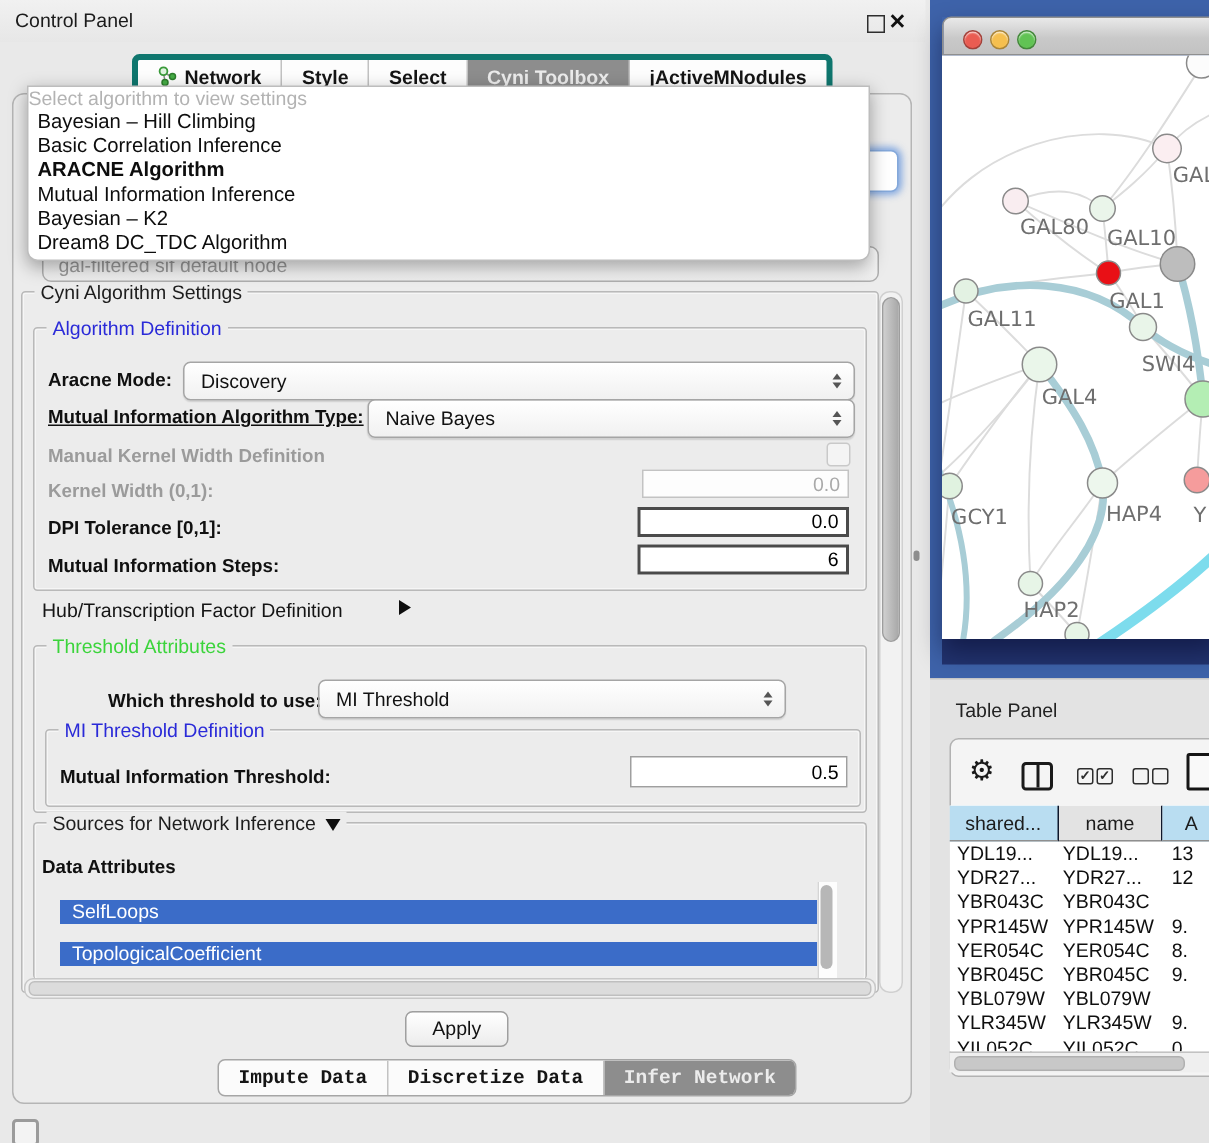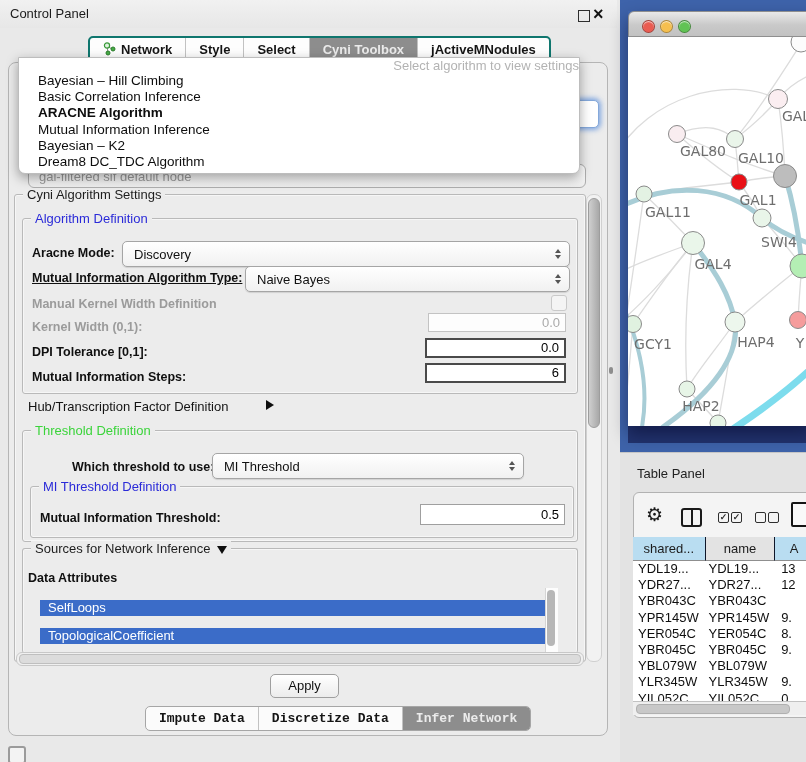--- a/index.html
+++ b/index.html
@@ -4,30 +4,30 @@
 <style>
   html,body{margin:0;padding:0;}
   #screen{position:relative;width:806px;height:762px;background:#e9e9e9;overflow:hidden;
           font-family:"Liberation Sans",sans-serif;-webkit-font-smoothing:antialiased;}
   .abs{position:absolute;}
   
   #cp-header{left:0;top:0;width:617px;height:28px;background:linear-gradient(#f1f1f1,#e7e7e7);}
   #cp-title{left:10px;top:6px;font-size:13px;color:#1b1b1b;}
   #float-btn{left:578px;top:10px;width:10px;height:10px;border:1.5px solid #2e2e2e;background:transparent;}
   #close-btn{left:593px;top:3px;font-size:18px;font-weight:700;color:#111;line-height:22px;}
-  #cp-tabs{left:88px;top:36px;height:22px;display:flex;background:#fdfdfd;border:2px solid #0f766e;border-radius:5px;overflow:hidden;}
+  #cp-tabs{left:88px;top:36px;height:22px;display:flex;background:#fdfdfd;border:4px solid #0f766e;border-radius:5px;overflow:hidden;}
   .cp-tab{padding:0 13px;font-size:13px;font-weight:600;color:#151515;display:flex;align-items:center;gap:5px;border-right:1px solid #c2c2c2;white-space:nowrap;}
   .cp-tab:last-child{border-right:none;}
   .cp-tab.selected{background:#8d8d8d;color:#ececec;}
   #cp-subpanel{left:8px;top:62px;width:598px;height:672px;border:1px solid #b5b5b5;border-radius:8px;background:#ececec;}
   
   #algo-dropdown{left:18px;top:57px;width:560px;height:115px;background:#fff;border:1px solid #bdbdbd;
      border-radius:0 0 7px 7px;box-shadow:0 4px 12px rgba(0,0,0,.35);z-index:40;}
-  #dd-prompt{height:15px;text-align:right;color:#b3b3b3;font-size:13px;}
-  .dd-item{height:16.2px;line-height:16.2px;padding-left:19px;font-size:13.5px;color:#0d0d0d;}
+  #dd-prompt{height:15px;text-align:left;color:#b3b3b3;font-size:13px;}
+  .dd-item{height:16.2px;line-height:16.2px;padding-left:6px;font-size:13.5px;color:#0d0d0d;}
   .dd-item.bold{font-weight:700;}
   
   #focus-combo-sliver{left:545px;top:100px;width:52px;height:26px;border-radius:5px;background:#fff;
      border:1px solid #84a8da;box-shadow:0 0 5px 2px rgba(96,146,220,.75);z-index:10;}
   #bg-combo{left:28px;top:164px;width:558px;height:24px;border:1px solid #aeaeae;border-radius:6px;
      background:linear-gradient(#fff,#ededed);z-index:5;font-size:13px;color:#9a9a9a;line-height:24px;padding-left:10px;box-sizing:border-box;}
   
   .groupbox{position:absolute;border:1px solid #b9b9b9;border-radius:3px;box-shadow:inset 0 0 0 1px rgba(255,255,255,.55);}
   .group-title{position:absolute;top:-8px;left:8px;background:#ececec;padding:0 4px;font-size:13px;white-space:nowrap;}
   .gt-black{color:#1d1d1d;} .gt-blue{color:#2a2ad8;} .gt-green{color:#3bd43b;}
@@ -169,21 +169,21 @@
   <div class="field" style="left:428px;top:313px;width:138px;height:19px;line-height:17px;border:1px solid #c3c3c3;color:#a9a9a9;background:#fdfdfd;">0.0</div>
   <span class="lbl" style="left:32px;top:345px;">DPI Tolerance [0,1]:</span>
   <div class="field" style="left:425px;top:338px;width:141px;height:20px;line-height:16px;border:2px solid #4a4a4a;color:#000;">0.0</div>
   <span class="lbl" style="left:32px;top:370px;">Mutual Information Steps:</span>
   <div class="field" style="left:425px;top:363px;width:141px;height:20px;line-height:16px;border:2px solid #4a4a4a;color:#000;">6</div>
 
   <span class="abs" style="left:28px;top:399px;font-size:13px;color:#141414;">Hub/Transcription Factor Definition</span>
   <span class="abs tri-right" style="left:266px;top:400px;"></span>
 
   <div class="groupbox" style="left:22px;top:430px;width:554px;height:110px;">
-    <span class="group-title gt-green">Threshold Definition</span>
+    <span class="group-title gt-green">Threshold Attributes</span>
   </div>
   <span class="lbl" style="left:72px;top:460px;">Which threshold to use:</span>
   <div class="combo" style="left:212px;top:453px;width:310px;height:24px;">
     <span class="cval">MI Threshold</span>
     <span class="spin">
         <i class="up"></i>
         <i class="down"></i>
       </span>
   </div>
   <div class="groupbox" style="left:30px;top:486px;width:542px;height:50px;">

